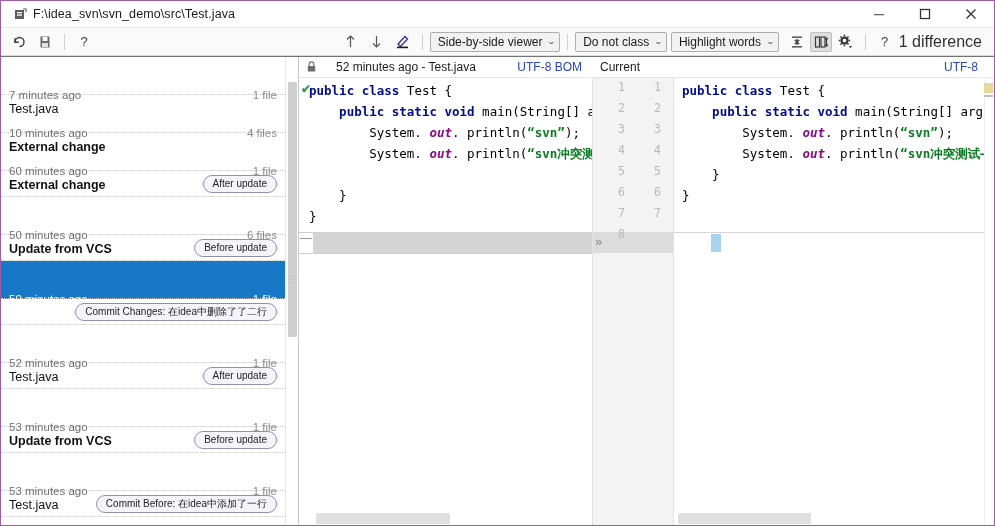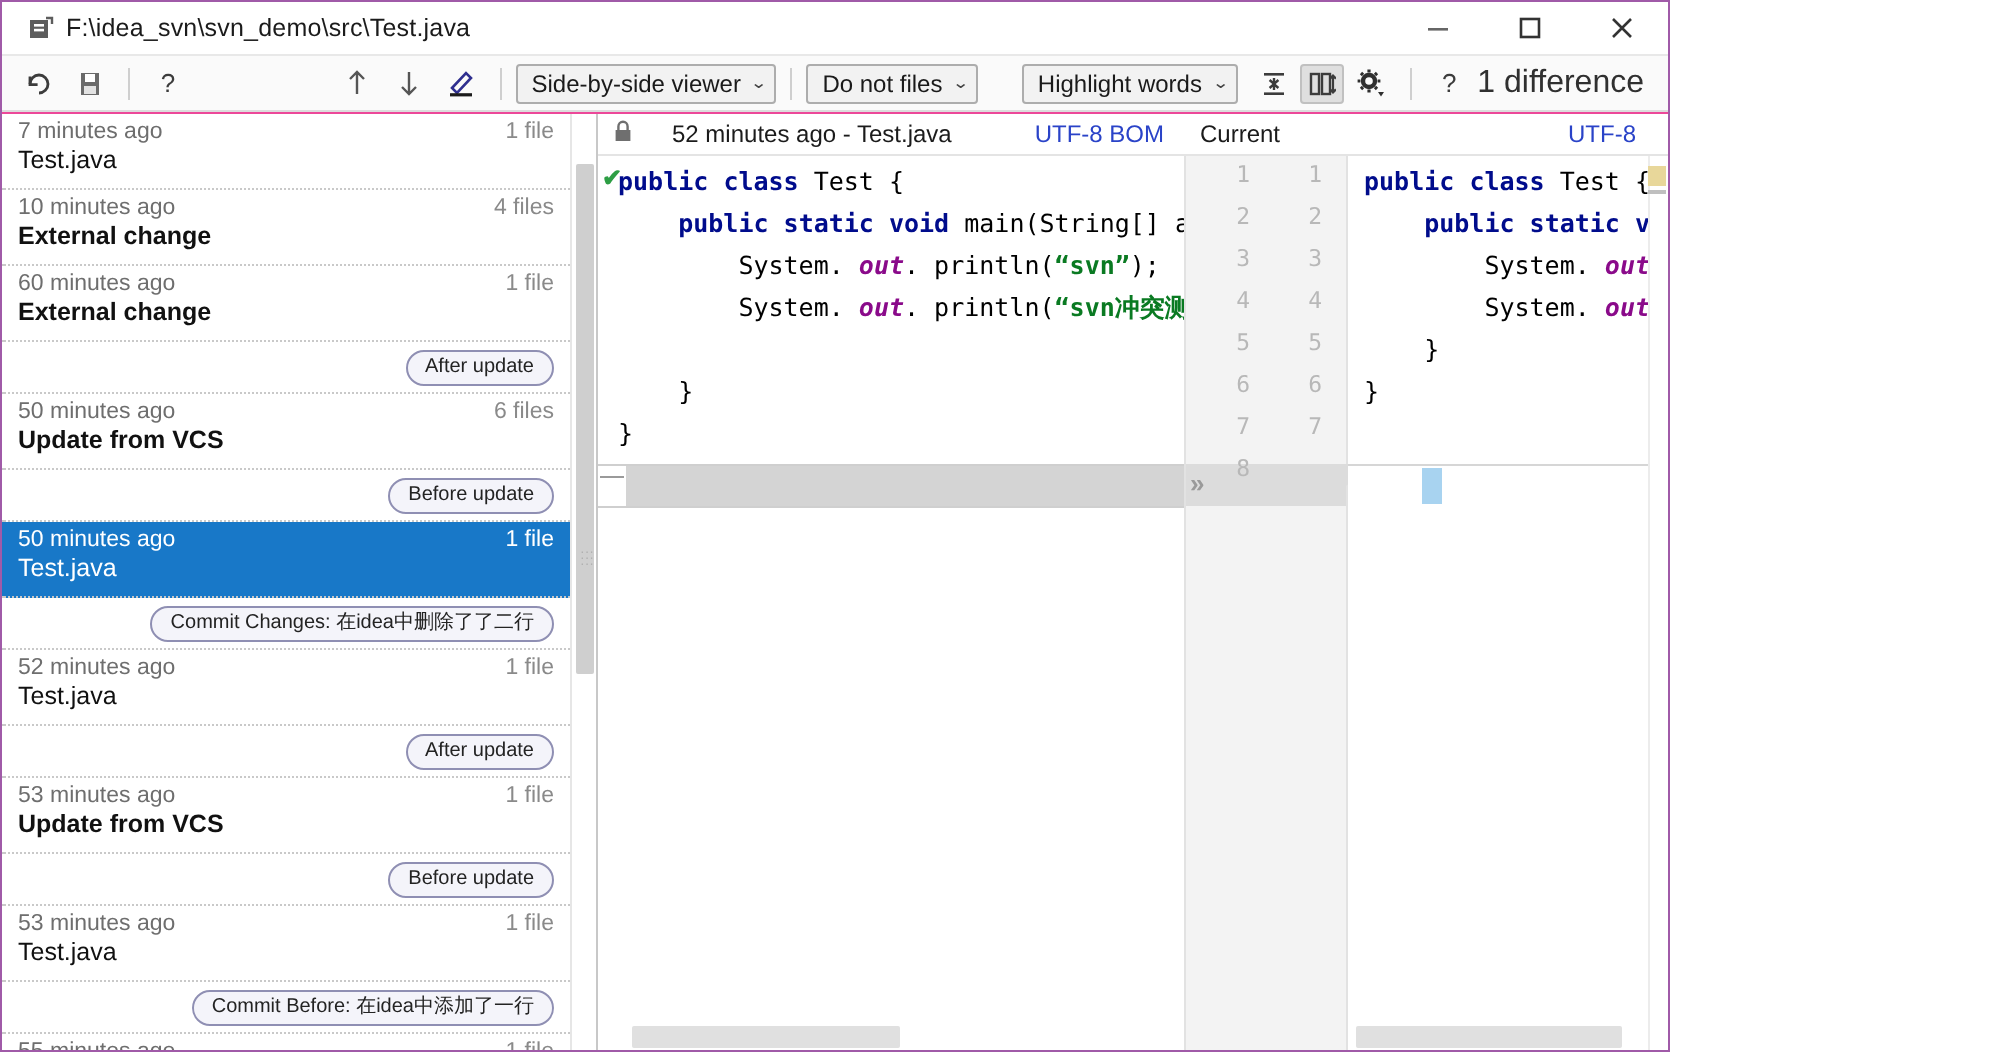--- a/index.html
+++ b/index.html
@@ -1,21 +1,21 @@
 <!DOCTYPE html>
 <html><head>
 <meta charset="utf-8">
 <style>
   * { box-sizing: border-box; margin:0; padding:0; }
   html,body { width:995px; height:526px; overflow:hidden; background:#fff;
     font-family:"Liberation Sans", sans-serif; }
 
   #app {
-    width:835px; height:526px; position:relative;
-    border:1px solid #a05aa8; background:#ec4899;
+    width:995px; height:526px; position:relative;
+    border:1px solid #a05aa8; background:#737373;
   }
 
   
   #titlebar {
     height:27px; display:flex; align-items:center; background:#fff;
     border-bottom:1px solid #e8e8e8;
   }
   #title-icon { width:22px; margin-left:8px; display:flex; align-items:center; justify-content:center; }
   #title-text { font-size:12.5px; color:#1b1b1b; margin-left:2px; letter-spacing:.1px; }
   #winbtns { margin-left:auto; display:flex; height:27px; }
@@ -44,21 +44,21 @@
   #body { position:absolute; top:56px; left:0; right:0; bottom:0; display:flex; }
 
   
   #sidebar { width:298px; position:relative; border-right:1px solid #c8c8c8;
     background:#fff; overflow:hidden; }
   #sidelist { position:absolute; inset:0 13px 0 0; }
   .s-item { height:38px; padding:3px 8px 0 8px; border-bottom:1px dotted #c9c9c9;
     position:relative; }
   .s-item .row1 { display:flex; justify-content:space-between; align-items:baseline; }
   .s-time { font-size:11.5px; color:#6e6e6e; }
-  .s-count { font-size:11.5px; color:#8a8a8a; }
+  .s-count { font-size:11.5px; color:#8a8a8a;margin-top:29px; }
   .s-name { font-size:12.5px; color:#111; margin-top:1px; }
   .s-name.bold { font-weight:bold; }
   .s-item.sel { background:#1878c8; }
   .s-item.sel .s-time, .s-item.sel .s-count, .s-item.sel .s-name { color:#fff; }
   .s-label { height:26px; border-bottom:1px dotted #c9c9c9; display:flex;
     align-items:center; justify-content:flex-end; padding-right:8px; }
   .pill { border:1px solid #8f8fb3; border-radius:9px; background:#f4f4fa;
     font-size:10px; color:#232323; padding:1px 9px 2px 9px; line-height:13px; }
   #sbar-track { position:absolute; top:0; right:0; width:13px; height:100%;
     background:#fff; border-left:1px solid #e6e6e6; }
@@ -202,24 +202,24 @@
       </svg>
     </div>
     <div class="tb-sep"></div>
 
     <div class="combo">
       <span>Side-by-side viewer</span>
       <span class="caret">⌄</span>
     </div>
     <div class="tb-sep"></div>
     <div class="combo">
-      <span>Do not files</span>
+      <span>Do not class</span>
       <span class="caret">⌄</span>
     </div>
-    <div class="combo" style="margin-left:20px">
+    <div class="combo" style="margin-left:2px">
       <span>Highlight words</span>
       <span class="caret">⌄</span>
     </div>
 
     <div class="tb-toggle" style="margin-left:5px">
       <svg width="14" height="14" viewBox="0 0 14 14">
         <rect x="2" y="1.5" width="10" height="1.3" fill="#3c3c3c"></rect>
         <rect x="2" y="11.2" width="10" height="1.3" fill="#3c3c3c"></rect>
         <path d="M7 4 L7 6.3 M4.8 5 L7 7 L9.2 5" stroke="#3c3c3c" stroke-width="1.2" fill="none"></path>
         <path d="M7 10 L7 7.7 M4.8 9 L7 7 L9.2 9" stroke="#3c3c3c" stroke-width="1.2" fill="none"></path>

